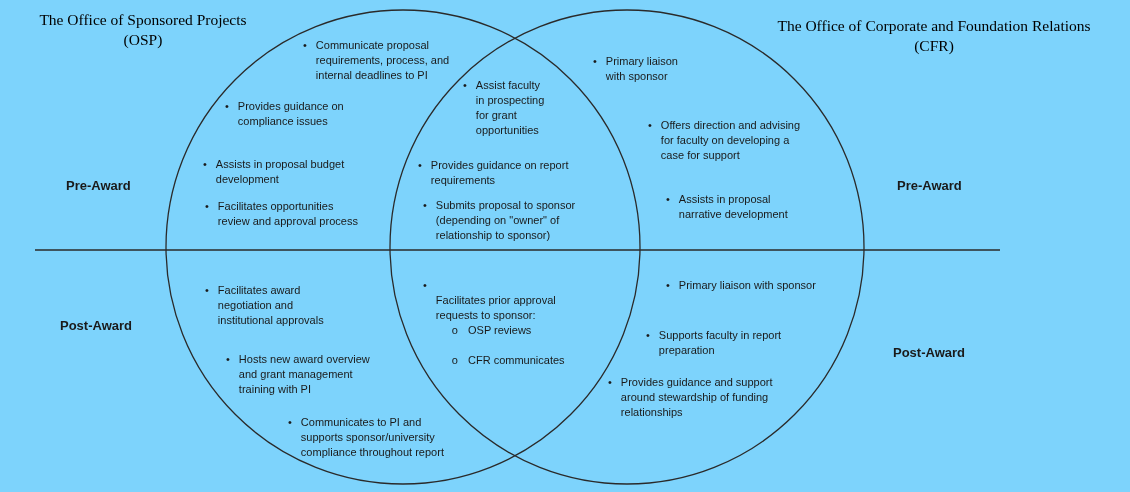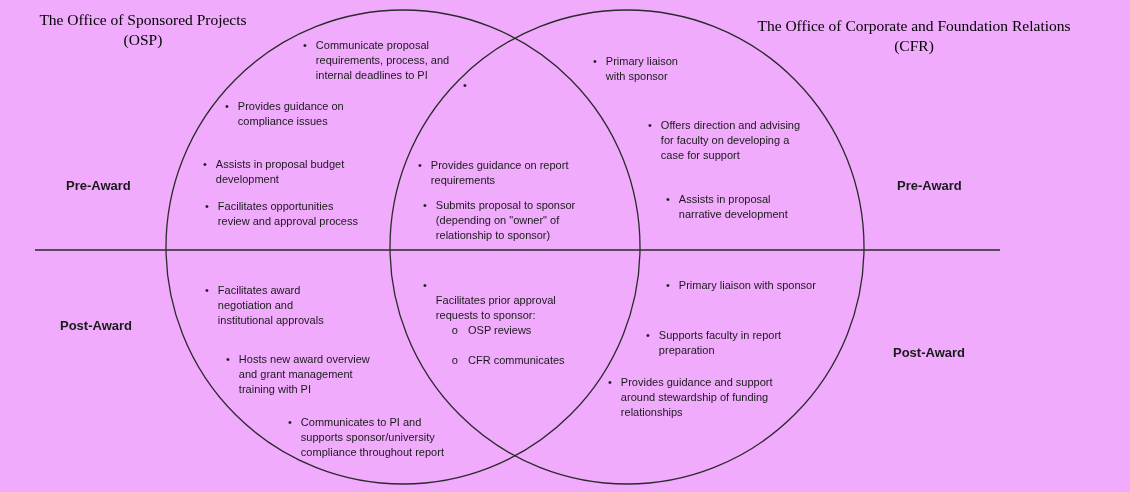--- a/index.html
+++ b/index.html
@@ -1,21 +1,21 @@
 <!DOCTYPE html>
 <html><head>
 <meta charset="utf-8">
 <style>
   * { margin:0; padding:0; box-sizing:border-box; }
   html,body { background:#ffffff; }
   .canvas {
     position:relative;
     width:1130px;
     height:492px;
-    background:#f0abfc;
+    background:#7dd3fc;
     font-family:"Liberation Sans", sans-serif;
     color:#1a1a1a;
     overflow:hidden;
     padding-left:46px;
   }
   .shapes { position:absolute; left:0; top:0; width:1130px; height:492px; }
   .title {
     position:absolute;
     font-family:"Liberation Serif", serif;
     font-size:15.5px;
@@ -48,21 +48,21 @@
 <div class="canvas">
 
   <svg class="shapes" viewBox="0 0 1130 492" xmlns="http://www.w3.org/2000/svg">
     <circle cx="403" cy="247" r="237" fill="none" stroke="#2a2a2a" stroke-width="1.3"></circle>
     <circle cx="627" cy="247" r="237" fill="none" stroke="#2a2a2a" stroke-width="1.3"></circle>
     <line x1="35" y1="250" x2="1000" y2="250" stroke="#2a2a2a" stroke-width="1.4"></line>
   </svg>
 
   <div class="title" style="left:15px; top:10px; width:256px;">The Office of Sponsored Projects
 (OSP)</div>
-  <div class="title" style="left:724px; top:16px; width:380px;">The Office of Corporate and Foundation Relations
+  <div class="title" style="left:744px; top:16px; width:380px;">The Office of Corporate and Foundation Relations
 (CFR)</div>
 
   <div class="rowlabel" style="left:66px; top:178px;">Pre-Award</div>
   <div class="rowlabel" style="left:60px; top:318px;">Post-Award</div>
   <div class="rowlabel" style="left:897px; top:178px;">Pre-Award</div>
   <div class="rowlabel" style="left:893px; top:345px;">Post-Award</div>
 
   <div class="item" style="left:303px; top:38px;">
     <span class="b">•</span>
     <span class="t">Communicate proposal
@@ -80,20 +80,24 @@
 development</span>
   </div>
   <div class="item" style="left:205px; top:199px;">
     <span class="b">•</span>
     <span class="t">Facilitates opportunities
 review and approval process</span>
   </div>
 
   <div class="item" style="left:463px; top:78px;">
     <span class="b">•</span>
+    <span class="t">Assist faculty
+in prospecting
+for grant
+opportunities</span>
   </div>
   <div class="item" style="left:418px; top:158px;">
     <span class="b">•</span>
     <span class="t">Provides guidance on report
 requirements</span>
   </div>
   <div class="item" style="left:423px; top:198px;">
     <span class="b">•</span>
     <span class="t">Submits proposal to sponsor
 (depending on "owner" of

